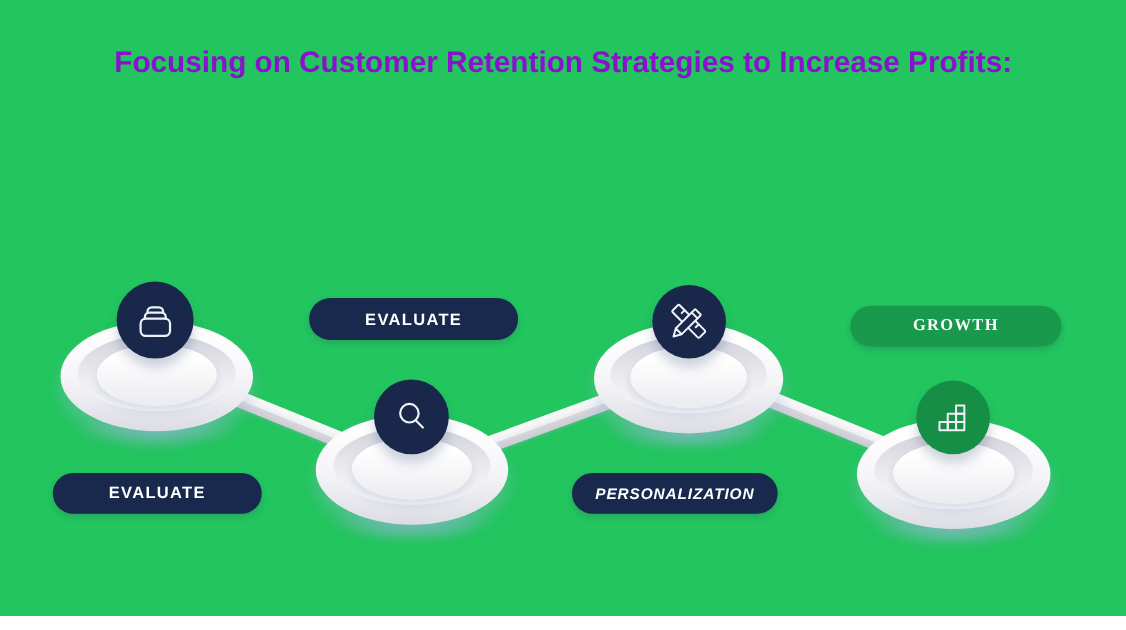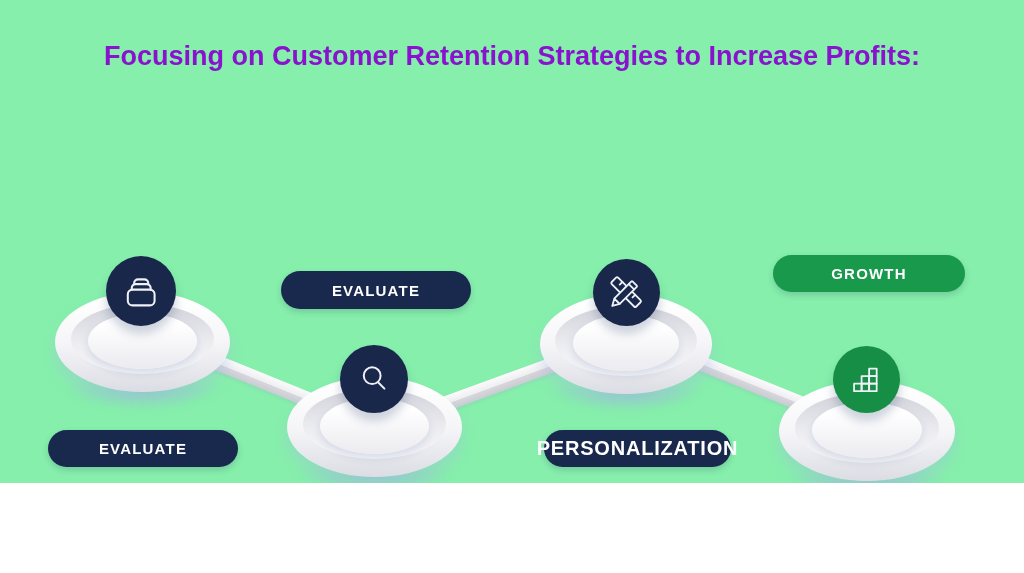--- a/index.html
+++ b/index.html
@@ -1,19 +1,19 @@
 <!DOCTYPE html>
 <html><head>
 <meta charset="utf-8">
 <style>
   html,body{margin:0;padding:0;background:#ffffff;}
   .stage{
     position:relative;
-    width:1024px;height:483px;
-    background:#86efac;
+    width:1024px;height:560px;
+    background:#22c55e;
     overflow:hidden;
     font-family:"Liberation Sans", sans-serif;
   }
   
   .title{
     position:absolute;top:36px;left:0;right:0;
     text-align:center;
     color:#8A12CF;
     font-size:27px;font-weight:bold;
     line-height:1.55;
@@ -70,22 +70,22 @@
   .pill{
     position:absolute;z-index:4;border-radius:19px;
     display:flex;align-items:center;justify-content:center;
     color:#ffffff;font-weight:bold;font-size:15px;letter-spacing:1.2px;
     box-shadow:0 3px 6px rgba(40,55,90,.20);
   }
   .navy-pill{background:#19294E;}
   .green-pill{background:#18994B;}
   .pl1{left:48px;top:430px;width:190px;height:37px;}
   .pl2{left:281px;top:271px;width:190px;height:38px;}
-  .pl3{left:544px;top:430px;width:187px;height:37px;font-size:20px;letter-spacing:.8px;}
-  .pl4{left:773px;top:255px;width:192px;height:37px;}
+  .pl3{left:520px;top:430px;width:187px;height:37px;font-size:14px;letter-spacing:.8px;font-style:italic;}
+  .pl4{left:773px;top:278px;width:192px;height:37px;font-family:Liberation Serif, serif;}
 </style>
 </head>
 <body>
 
 <div class="stage">
 
   <h1 class="title"><span>Focusing on Customer Retention Strategies to Increase Profits:</span><br></h1>
 
   <div>
 

